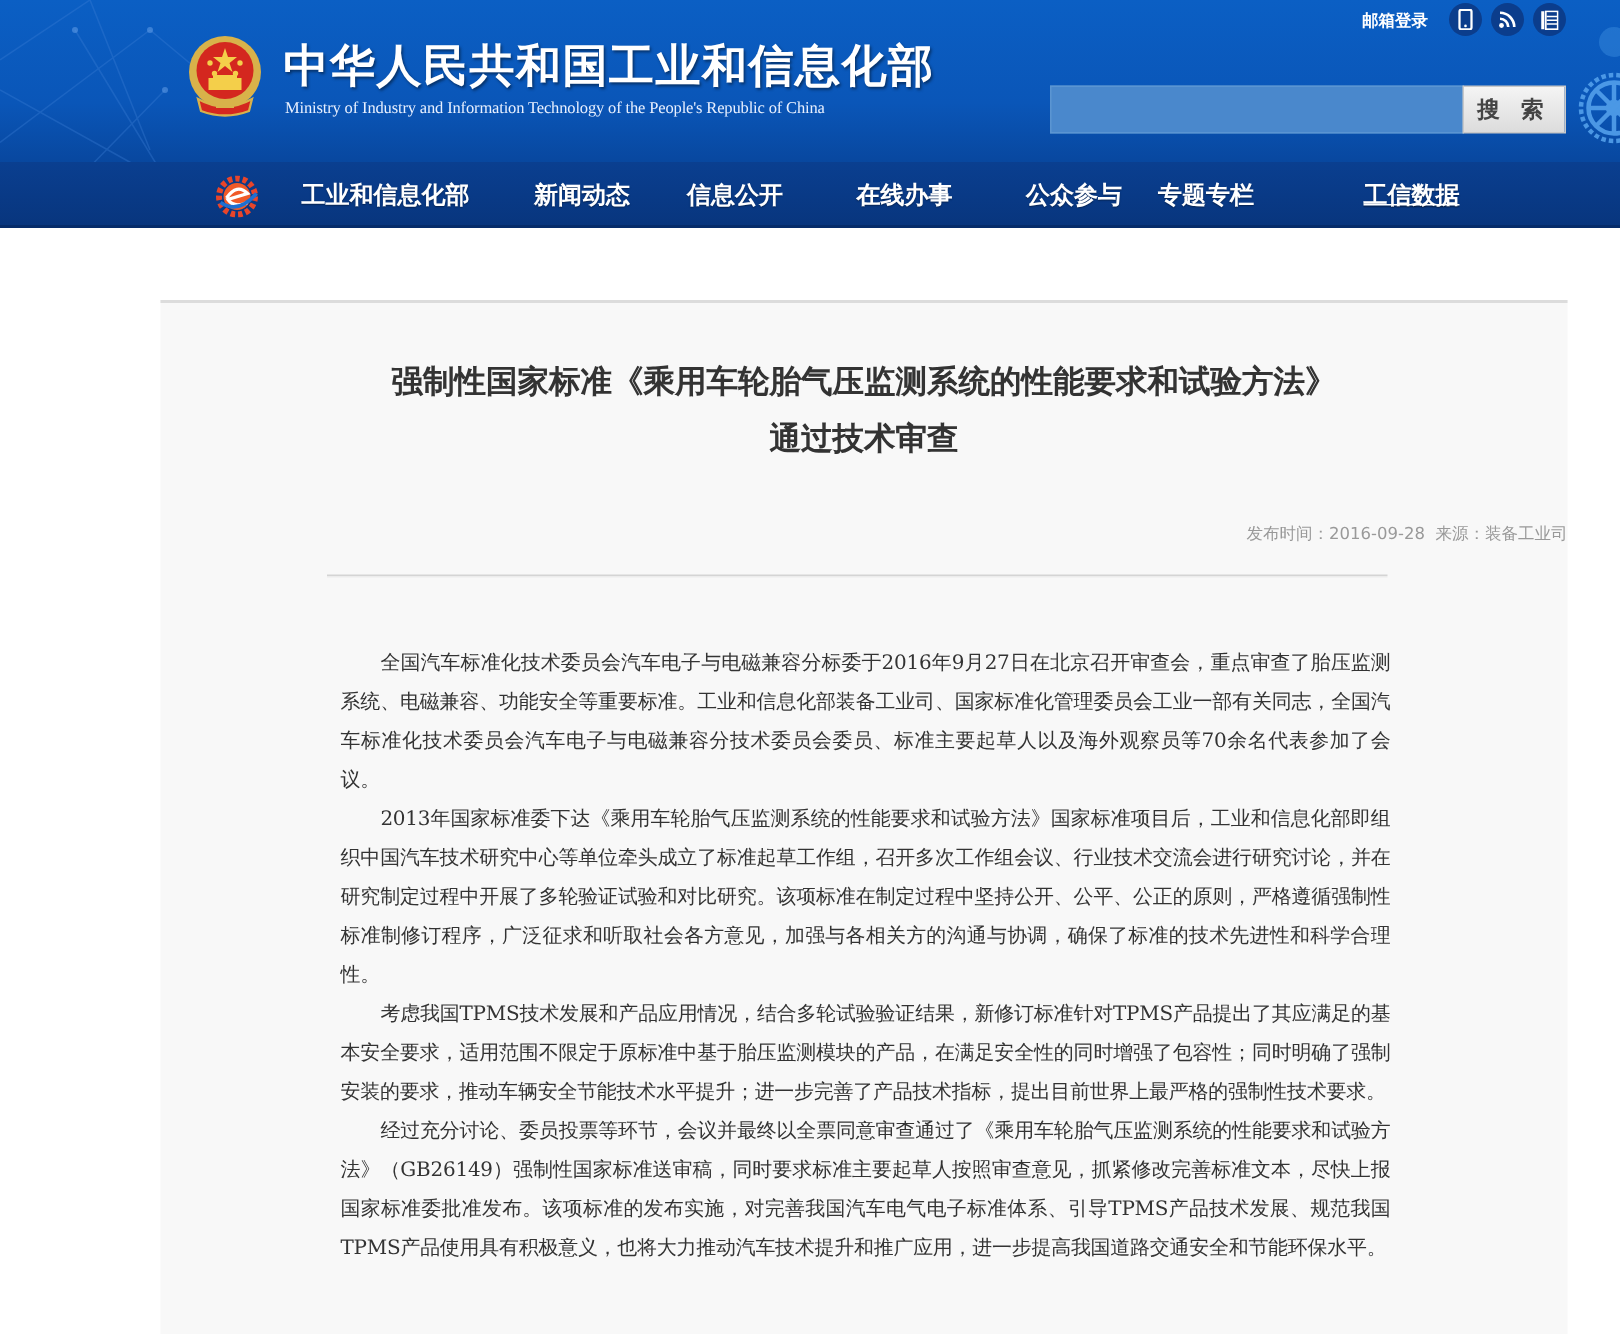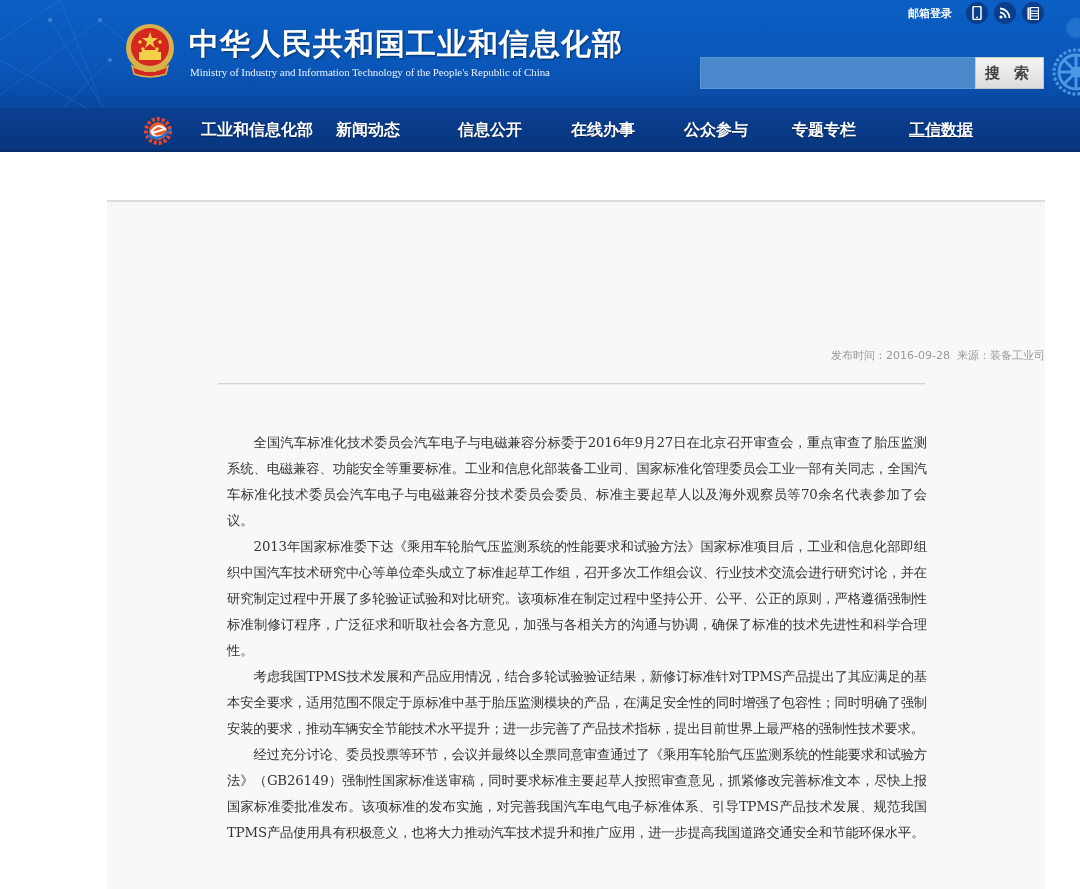--- a/index.html
+++ b/index.html
@@ -164,25 +164,25 @@
   </svg>
 
   <div class="nav">
     <svg class="nav-logo" viewBox="0 0 30 28" xmlns="http://www.w3.org/2000/svg">
       <circle cx="15" cy="14" r="12" fill="none" stroke="#e8452a" stroke-width="4" stroke-dasharray="3 2"></circle>
       <circle cx="15" cy="14" r="9" fill="#f05a28"></circle>
       <path d="M8 15 Q15 5 22 12 L9 16 Q13 22 22 18" fill="none" stroke="#ffffff" stroke-width="2.2"></path>
       <path d="M4 18 Q16 26 28 12" fill="none" stroke="#1f6fd0" stroke-width="2.5"></path>
     </svg>
     <span class="nav-item" style="left:201px;">工业和信息化部</span>
-    <span class="nav-item" style="left:336px;">新闻动态</span>
+    <span class="nav-item" style="left:356px;">新闻动态</span>
     <span class="nav-item" style="left:458px;">信息公开</span>
     <span class="nav-item" style="left:571px;">在线办事</span>
     <span class="nav-item" style="left:684px;">公众参与</span>
-    <span class="nav-item" style="left:792px;">专题专栏</span>
+    <span class="nav-item" style="left:772px;">专题专栏</span>
     <span class="nav-item" style="left:909px;text-decoration:underline;">工信数据</span>
   </div>
 </div>
 
 <div class="breadcrumb">
   <svg class="home-icon" viewBox="0 0 16 14" xmlns="http://www.w3.org/2000/svg">
     <path d="M8 0.5 L15.5 7.5 L13 7.5 L13 13.5 L9.8 13.5 L9.8 9.5 L6.2 9.5 L6.2 13.5 L3 13.5 L3 7.5 L0.5 7.5 Z" fill="#2f7de1"></path>
   </svg>
   <span class="crumb">首页</span>
   <span class="sep">&gt;</span>
@@ -191,20 +191,24 @@
   <span class="crumb">机关司局</span>
   <span class="sep">&gt;</span>
   <span class="crumb">装备工业司</span>
   <span class="sep">&gt;</span>
   <span class="crumb">汽车工业</span>
   <span class="sep tight">&gt;</span>
   <span class="crumb current">正文</span>
 </div>
 
 <div class="card">
+  <div class="article-title">
+    <div>强制性国家标准《乘用车轮胎气压监测系统的性能要求和试验方法》</div>
+    <div>通过技术审查</div>
+  </div>
 
   <div class="meta">
     <span>发布时间：</span><span>2016-09-28</span>&nbsp;&nbsp;<span>来源：</span><span>装备工业司</span>
   </div>
 
   <div class="divider"></div>
 
   <div class="body">
     <p>全国汽车标准化技术委员会汽车电子与电磁兼容分标委于2016年9月27日在北京召开审查会，重点审查了胎压监测系统、电磁兼容、功能安全等重要标准。工业和信息化部装备工业司、国家标准化管理委员会工业一部有关同志，全国汽车标准化技术委员会汽车电子与电磁兼容分技术委员会委员、标准主要起草人以及海外观察员等70余名代表参加了会议。</p>
     <p>2013年国家标准委下达《乘用车轮胎气压监测系统的性能要求和试验方法》国家标准项目后，工业和信息化部即组织中国汽车技术研究中心等单位牵头成立了标准起草工作组，召开多次工作组会议、行业技术交流会进行研究讨论，并在研究制定过程中开展了多轮验证试验和对比研究。该项标准在制定过程中坚持公开、公平、公正的原则，严格遵循强制性标准制修订程序，广泛征求和听取社会各方意见，加强与各相关方的沟通与协调，确保了标准的技术先进性和科学合理性。</p>

